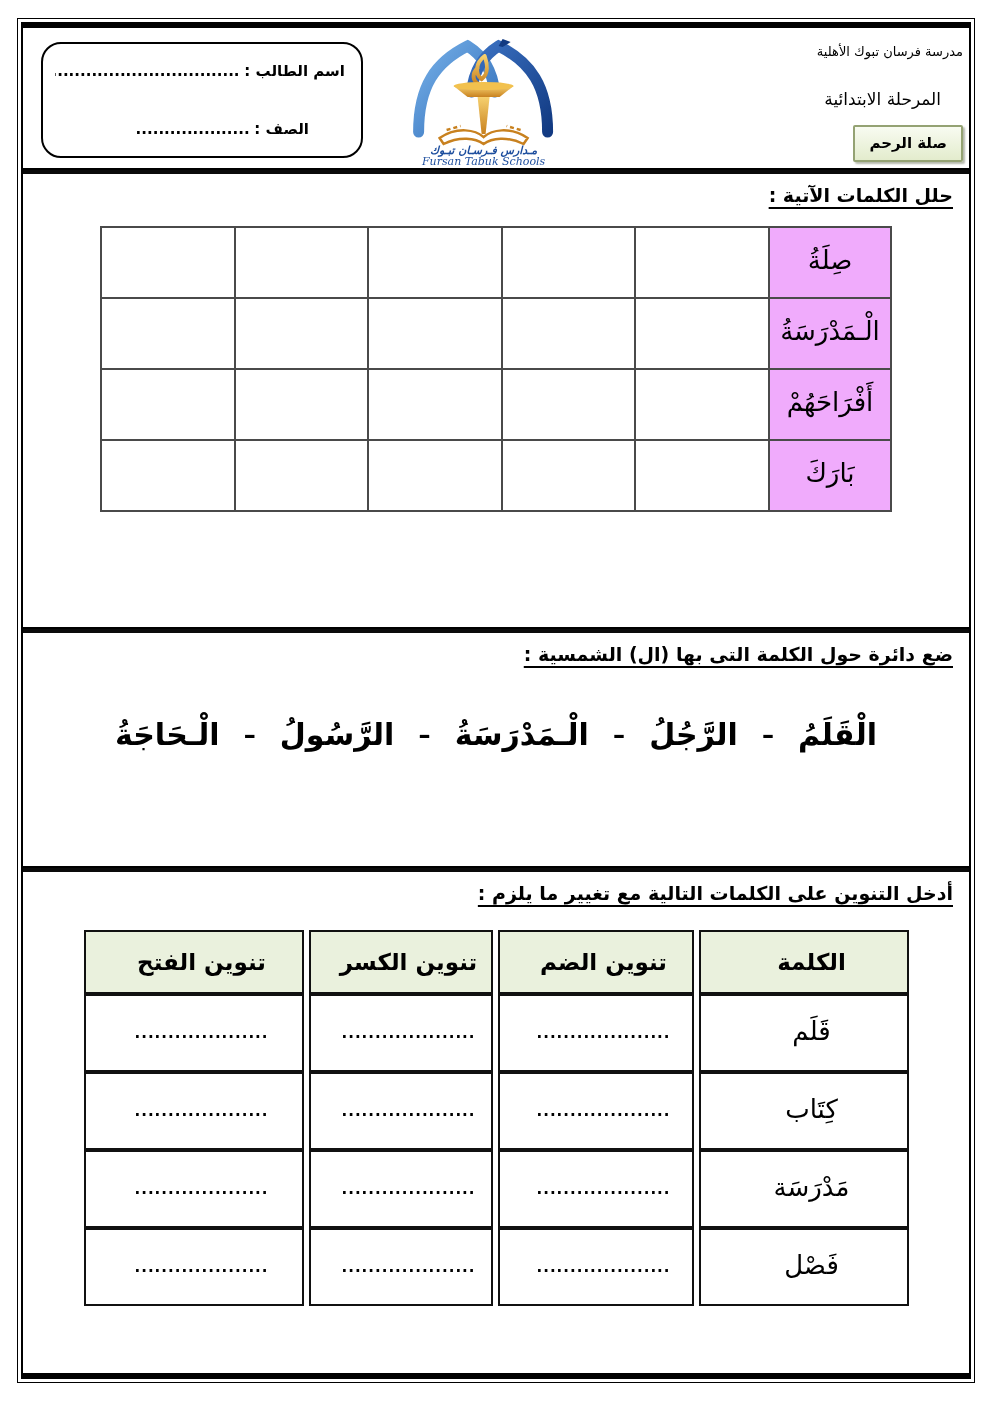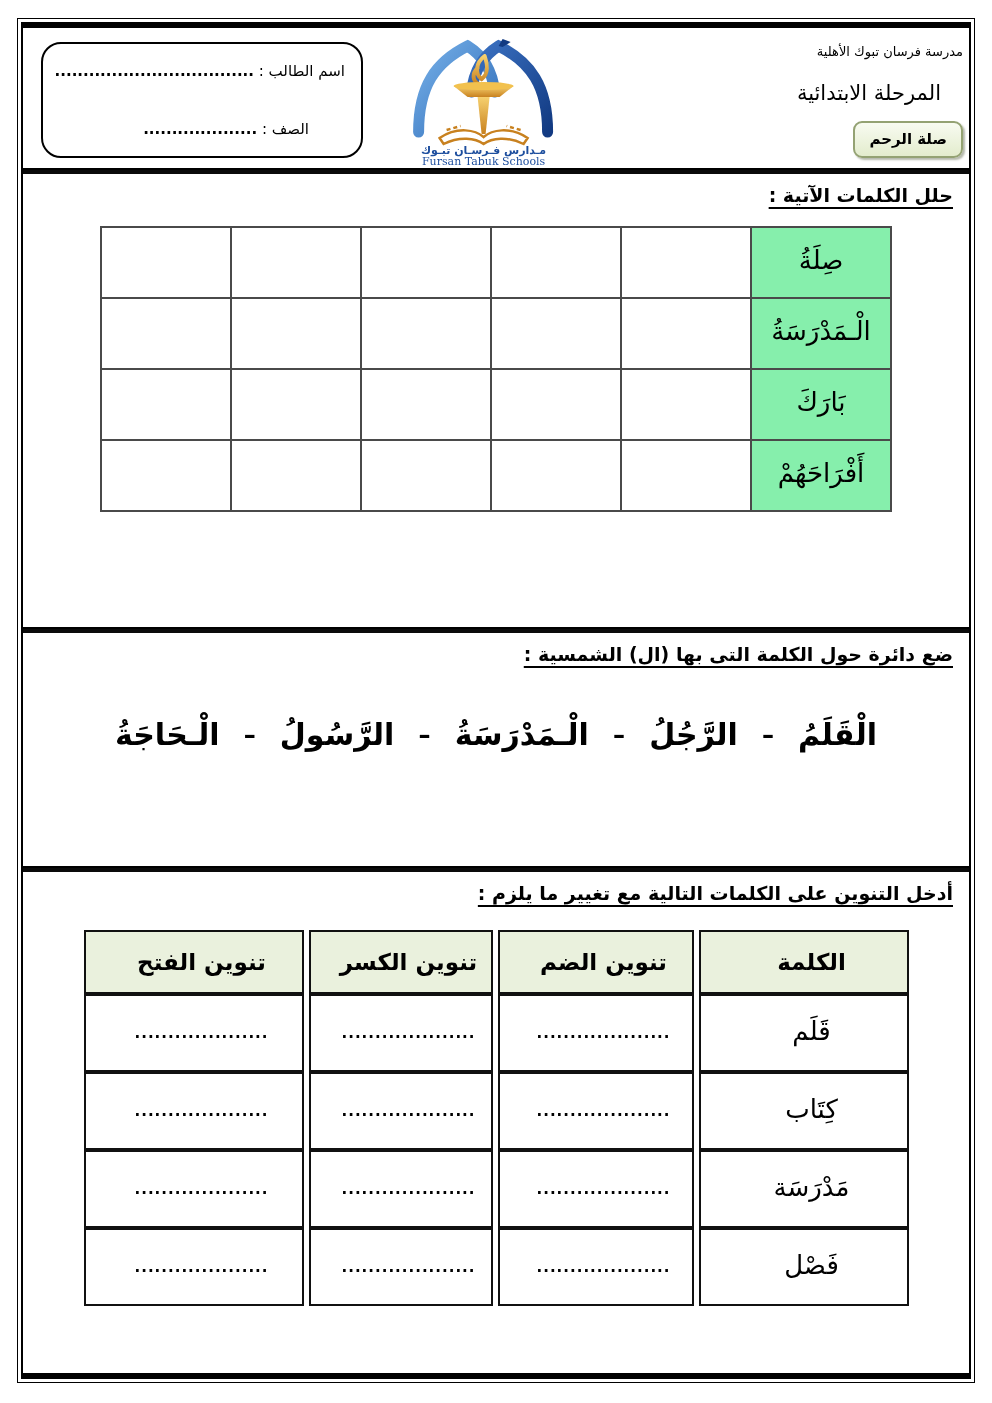--- a/index.html
+++ b/index.html
@@ -22,56 +22,56 @@
   .divider { flex:0 0 auto; height:1px; border-top:2px solid #000; border-bottom:4px solid #0a0a0a; margin:0; }
 
   
   .header { flex:0 0 140px; position:relative; }
   .student-box {
     position:absolute; left:18px; top:14px; width:322px; height:116px;
     border:2px solid #000; border-radius:20px; padding:14px 16px 0 12px;
     direction:rtl;
   }
   .student-line { font-size:15px; white-space:nowrap; overflow:hidden; }
-  .student-line .lbl { font-weight:normal; }
+  .student-line .lbl { font-weight:bold; }
   .student-line.name { margin-top:4px; }
   .student-line.grade { margin-top:40px; padding-right:36px; }
   .dots-lead { font-weight:bold; letter-spacing:1px; }
 
-  .logo-wrap { position:absolute; left:50%; top:6px; transform:translateX(-58%); width:180px; text-align:center; }
+  .logo-wrap { position:absolute; left:50%; top:6px; transform:translateX(-58%); width:180px; text-align:center;font-style:italic; }
 
   .header-right { position:absolute; right:6px; top:16px; text-align:right; direction:rtl; }
   .school-line { font-size:13px; }
-  .stage-line  { font-size:21px; margin-top:22px; padding-right:22px; }
+  .stage-line  { font-size:17px; margin-top:30px; padding-right:22px; }
   .badge {
     display:inline-block; margin-top:16px; margin-left:28px;
     min-width:106px; padding:7px 14px 8px;
     background:linear-gradient(#f8fbf1,#e3eccd);
-    border:2px solid #94a273; border-radius:9px;
+    border:2px solid #94a273; border-radius:2px;
     box-shadow:2px 2px 2px rgba(90,100,70,.45);
     font-size:15px; font-weight:bold; text-align:center;
   }
 
   
   .section { direction:rtl; }
   .sec-title {
     display:inline-block; font-size:19px; font-weight:bold;
     text-decoration:underline; text-underline-offset:5px; text-decoration-thickness:2px;
     margin:10px 16px 0 0;
   }
 
   
   .sec1 { flex:0 0 453px;border-radius:21px; }
   .analysis-table {
     width:792px; margin:20px auto 0; border-collapse:collapse;
     table-layout:fixed; direction:rtl;
   }
   .analysis-table td { border:2px solid #4a4a4a; height:71px; background:#fff; }
   .analysis-table td.word {
-    width:140px; background:#86efac; text-align:center;
+    width:122px; background:#f0abfc; text-align:center;
     font-size:26px; padding-bottom:6px;
   }
 
   
   .sec2 { flex:0 0 233px; }
   .sun-words {
     display:flex; direction:rtl; justify-content:space-between; align-items:center;
     padding:0 92px; margin-top:52px;
     font-size:30px; font-weight:bold; white-space:nowrap;
   }
@@ -176,29 +176,29 @@
       </tr>
       <tr>
         <td class="word">الْـمَدْرَسَةُ</td>
         <td></td>
               <td></td>
               <td></td>
               <td></td>
               <td></td>
       </tr>
       <tr>
+        <td class="word">أَفْرَاحَهُمْ</td>
+        <td></td>
+              <td></td>
+              <td></td>
+              <td></td>
+              <td></td>
+      </tr>
+      <tr>
         <td class="word">بَارَكَ</td>
-        <td></td>
-              <td></td>
-              <td></td>
-              <td></td>
-              <td></td>
-      </tr>
-      <tr>
-        <td class="word">أَفْرَاحَهُمْ</td>
         <td></td>
               <td></td>
               <td></td>
               <td></td>
               <td></td>
       </tr>
     </tbody>
         </table>
   </div>
 

